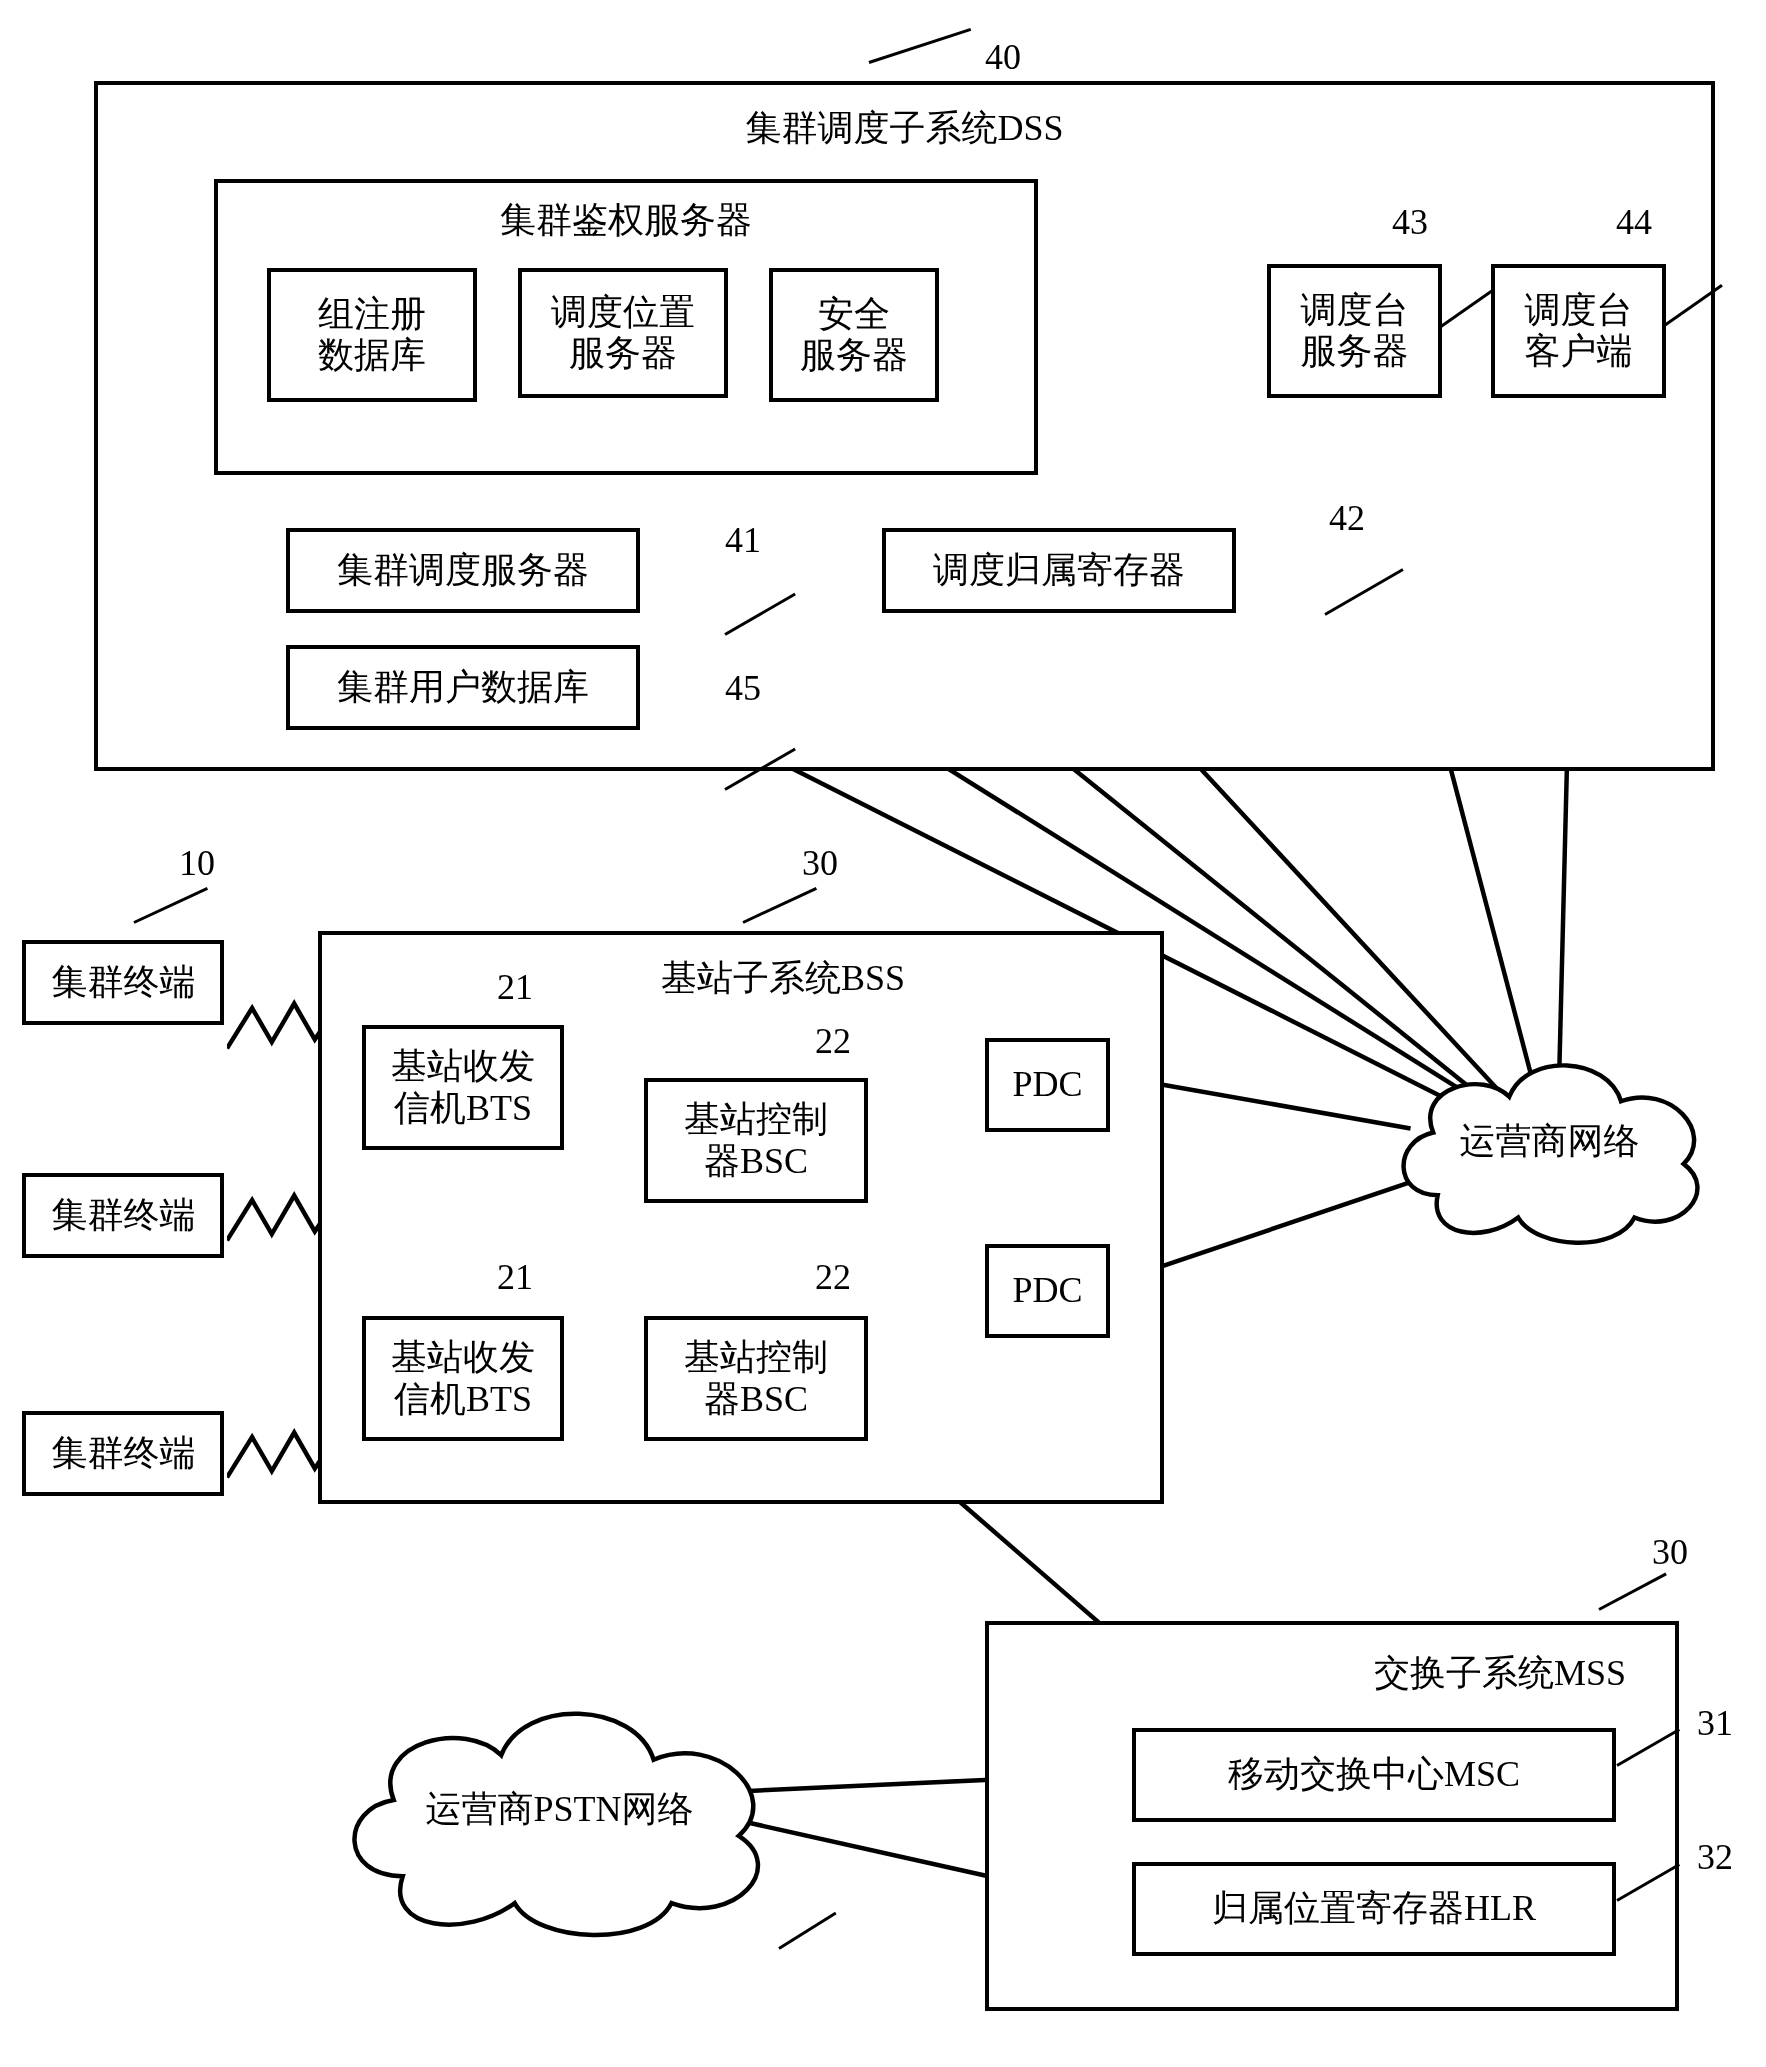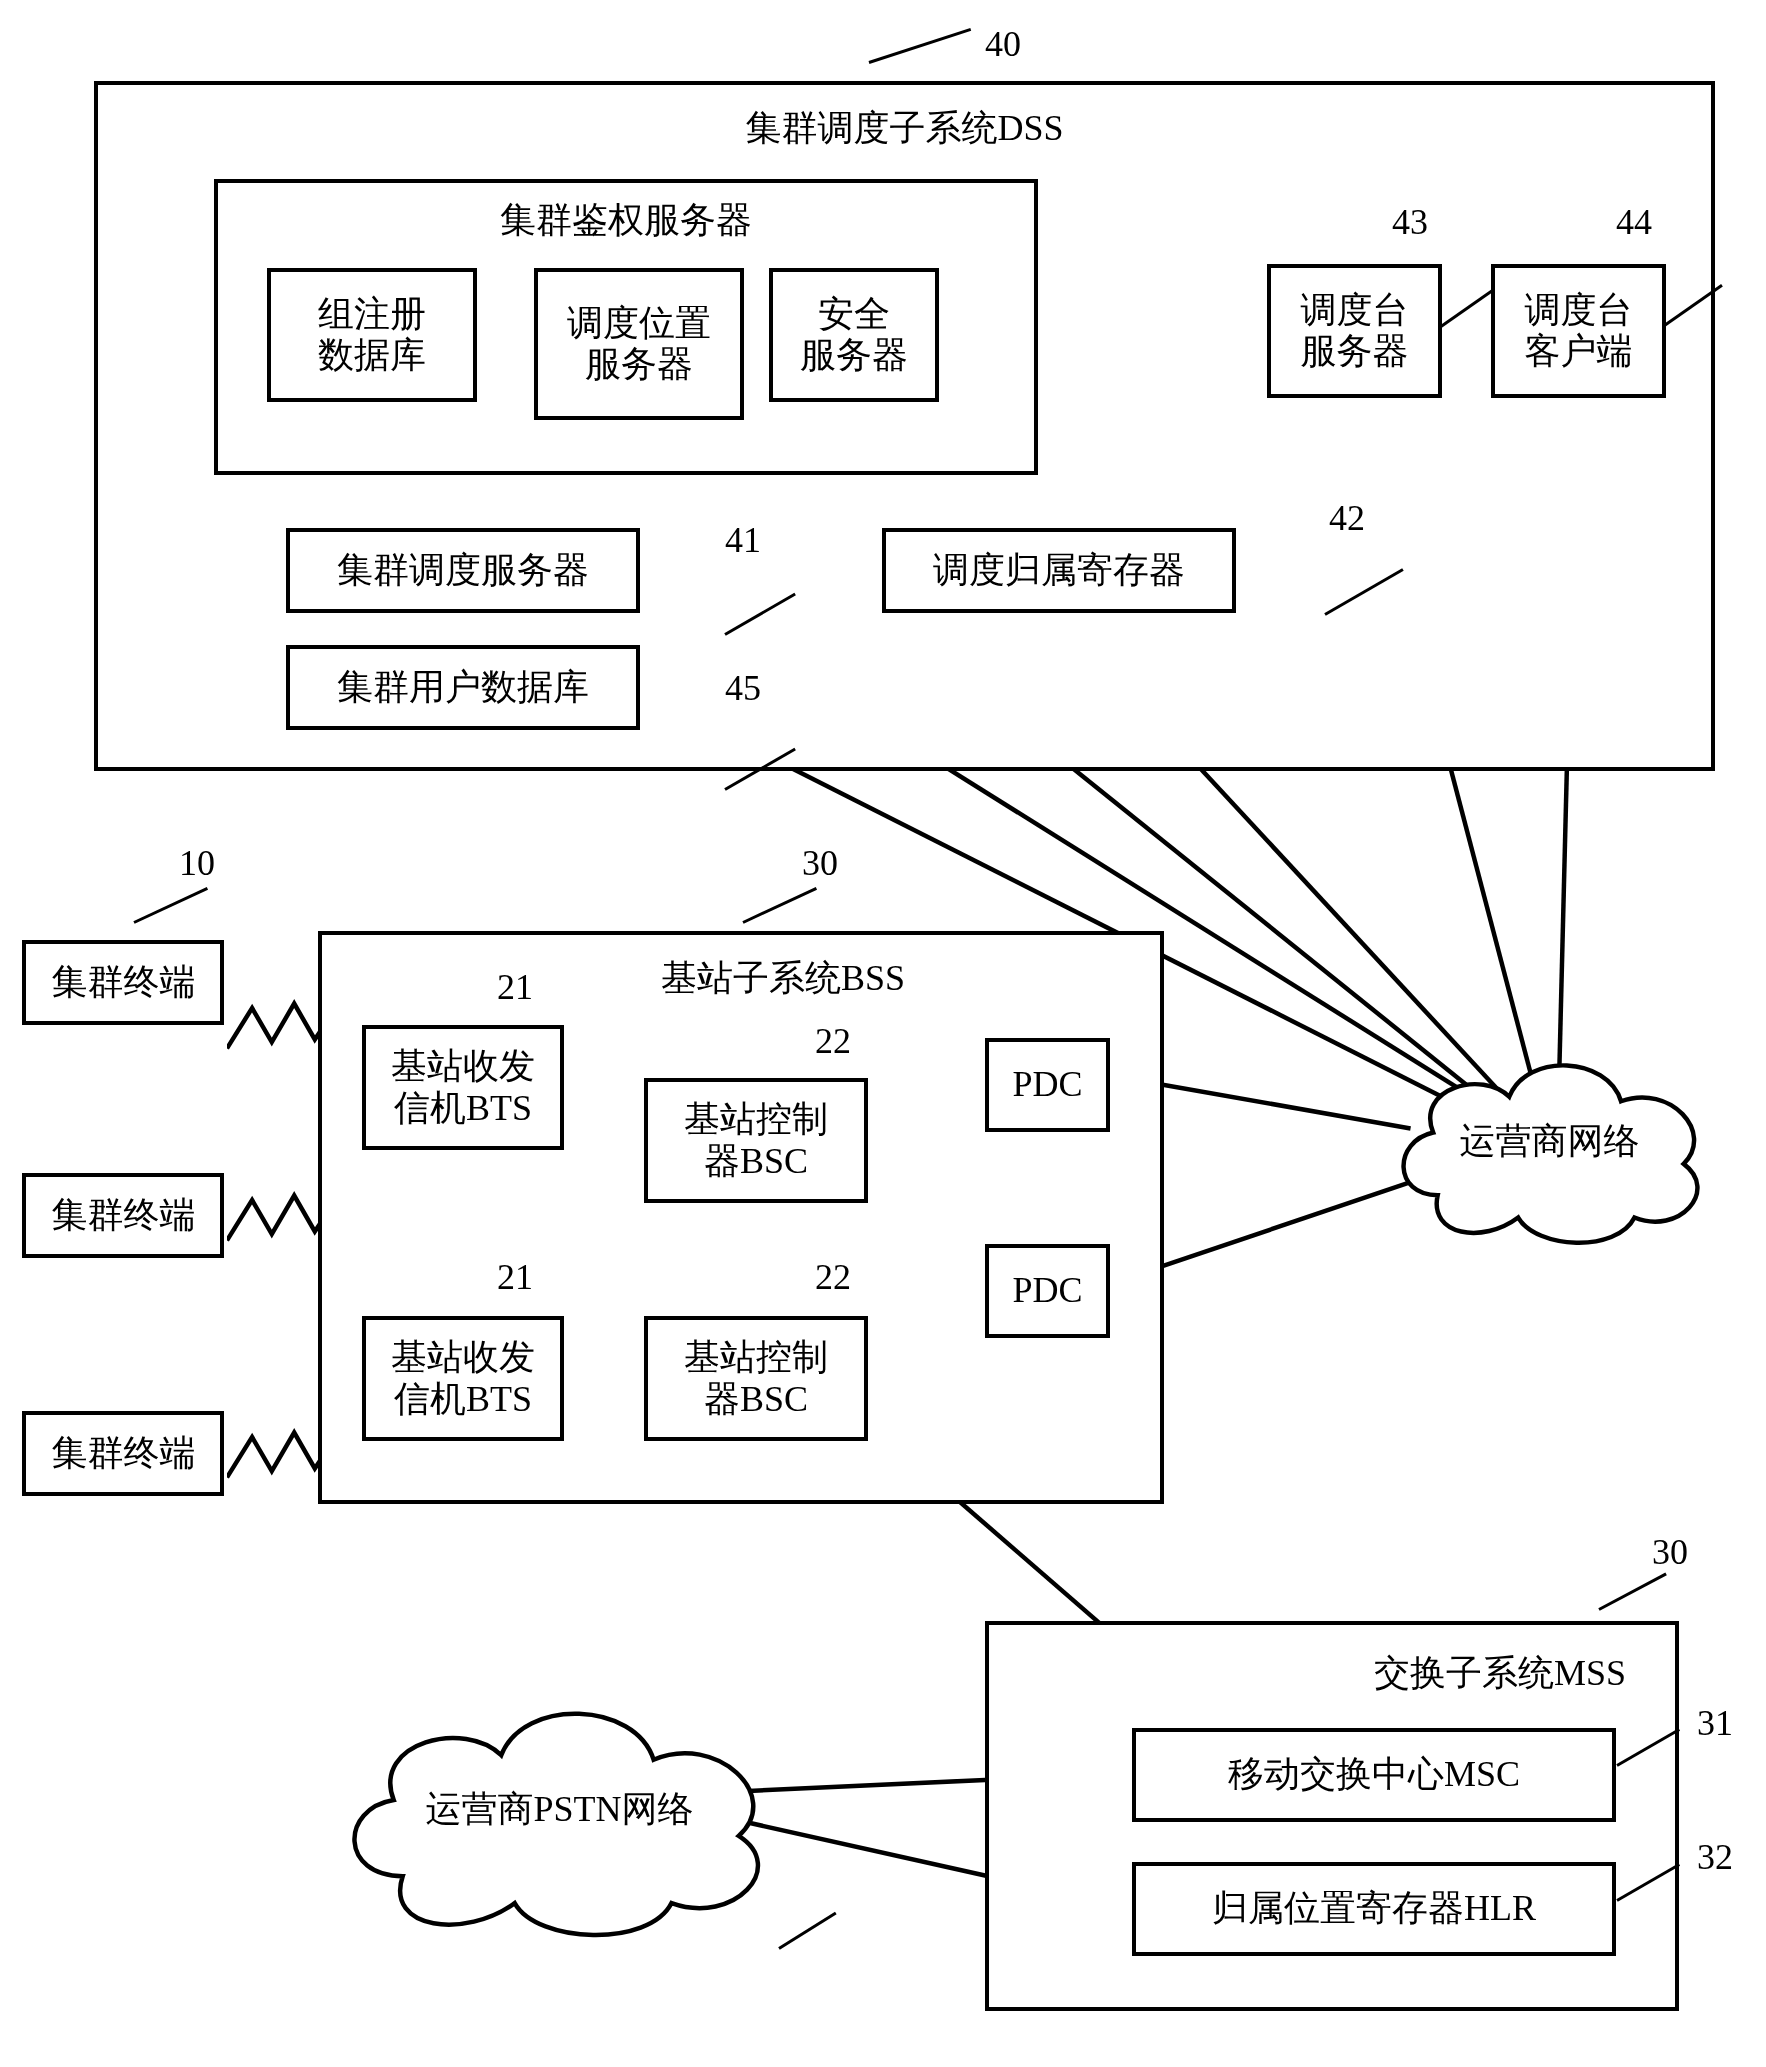--- a/index.html
+++ b/index.html
@@ -127,33 +127,33 @@
     <line x1="1235" y1="1435" x2="1575" y2="1320"></line>
 
     <line x1="960" y1="1580" x2="1415" y2="1975"></line>
 
     <line x1="830" y1="2000" x2="1260" y2="1980"></line>
 
     <line x1="835" y1="2035" x2="1260" y2="2130"></line>
   </svg>
 
   <div class="leader" style="left:869px; top:61px; width:107px; transform:rotate(-18deg);"></div>
-  <div class="label" style="left:985px; top:23px;font-family:Liberation Serif, serif;">40</div>
+  <div class="label" style="left:985px; top:36px;font-family:Liberation Serif, serif;">40</div>
 
   <div class="box" style="left:94px; top:81px; width:1621px; height:690px;">
     <div class="label center" style="left:0; right:0; top:22.4px; text-align:center;">集群调度子系统DSS</div>
 
     <div class="box" style="left:116px; top:94px; width:824px; height:296px;">
       <div class="label center" style="left:0; right:0; top:16px; text-align:center;">集群鉴权服务器</div>
 
       <div class="box" style="left:49px; top:85px; width:210px; height:134px;">
         <div class="node-label">组注册
 数据库</div>
       </div>
-      <div class="box" style="left:316px; top:85px; width:210px; height:152px;">
+      <div class="box" style="left:300px; top:85px; width:210px; height:130px;">
         <div class="node-label">调度位置
 服务器</div>
       </div>
       <div class="box" style="left:551px; top:85px; width:170px; height:134px;">
         <div class="node-label">安全
 服务器</div>
       </div>
     </div>
 
     <div class="box" style="left:1169px; top:179px; width:175px; height:134px;">

